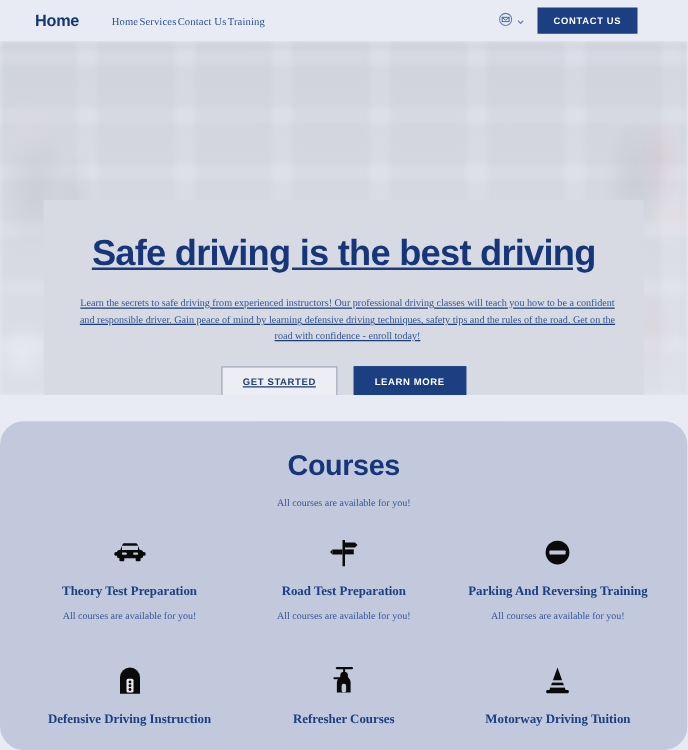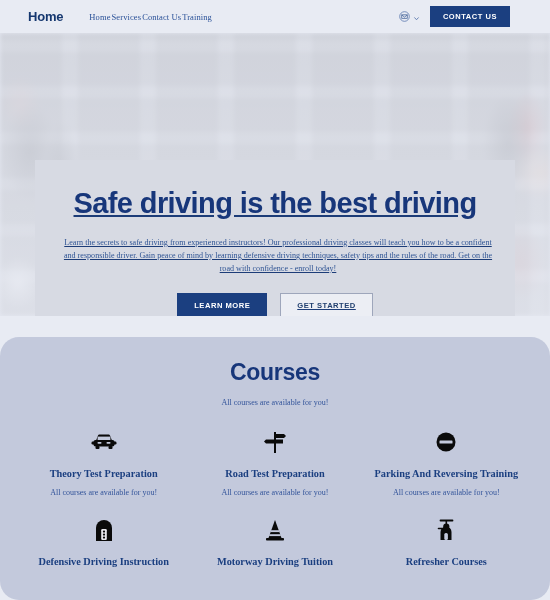--- a/index.html
+++ b/index.html
@@ -205,21 +205,21 @@
     margin-top: 12px;
     text-align: center;
     font-size: 8px;
     color: #33549a;
   }
 
   .course-grid {
     margin-top: 20px;
     display: grid;
     grid-template-columns: repeat(3, 1fr);
-    row-gap: 18px;
+    row-gap: 32px;
     padding: 0 18px;
   }
 
   .course {
     text-align: center;
     padding: 0 6px;
   }
 
   .course-icon {
     height: 30px;
@@ -276,22 +276,22 @@
 </div>
 
 <section class="hero">
   <div class="hero-photo"></div>
   <div class="hero-photo-veil"></div>
 
   <div class="hero-card">
     <h1 class="hero-title">Safe driving is the best driving</h1>
     <p class="hero-text">Learn the secrets to safe driving from experienced instructors! Our professional driving classes will teach you how to be a confident and responsible driver. Gain peace of mind by learning defensive driving techniques, safety tips and the rules of the road. Get on the road with confidence - enroll today!</p>
     <div class="hero-buttons">
+      <button class="btn btn-secondary">GET STARTED</button>
       <button class="btn btn-primary">LEARN MORE</button>
-      <button class="btn btn-secondary">GET STARTED</button>
     </div>
   </div>
 </section>
 
 <div class="hero-gap"></div>
 
 <section class="courses">
   <h2 class="courses-title">Courses</h2>
   <div class="courses-sub">All courses are available for you!</div>
 
@@ -350,40 +350,40 @@
           <circle cx="11" cy="17.6" r="1.15" fill="#0a0a0a"></circle>
           <circle cx="11" cy="20.6" r="1.15" fill="#0a0a0a"></circle>
         </svg>
       </div>
       <div class="course-name">Defensive Driving Instruction</div>
       <div class="course-desc"></div>
     </div>
 
     <div class="course">
       <div class="course-icon">
-        <svg width="24" height="24" viewBox="0 0 24 24">
-          <path d="M12 2 L18.5 20 L5.5 20 Z" fill="#0a0a0a"></path>
-          <rect x="7.6" y="12.2" width="8.8" height="1.9" fill="#c3c9dc"></rect>
-          <rect x="6.2" y="16.2" width="11.6" height="1.9" fill="#c3c9dc"></rect>
-          <rect x="3" y="20" width="18" height="2.6" rx="0.8" fill="#0a0a0a"></rect>
-        </svg>
-      </div>
-      <div class="course-name">Motorway Driving Tuition</div>
-      <div class="course-desc"></div>
-    </div>
-
-    <div class="course">
-      <div class="course-icon">
         <svg width="24" height="26" viewBox="0 0 24 26">
           <path d="M6.5 3.5 L18.5 3.5" stroke="#0a0a0a" stroke-width="1.8" stroke-linecap="round"></path>
           <path d="M12.3 3.8 L12.3 7.5" stroke="#0a0a0a" stroke-width="1.6"></path>
           <circle cx="12.3" cy="9.5" r="3.1" fill="#0a0a0a"></circle>
           <path d="M6.5 23 L6.5 15 A5.5 5.5 0 0 1 17.5 15 L17.5 23 Z" fill="#0a0a0a"></path>
           <rect x="10.3" y="16" width="3.6" height="7" rx="1.6" fill="#c3c9dc"></rect>
           <path d="M4.5 11.5 L8 11.5" stroke="#0a0a0a" stroke-width="1.6" stroke-linecap="round"></path>
         </svg>
       </div>
       <div class="course-name">Refresher Courses</div>
       <div class="course-desc"></div>
     </div>
 
+    <div class="course">
+      <div class="course-icon">
+        <svg width="24" height="24" viewBox="0 0 24 24">
+          <path d="M12 2 L18.5 20 L5.5 20 Z" fill="#0a0a0a"></path>
+          <rect x="7.6" y="12.2" width="8.8" height="1.9" fill="#c3c9dc"></rect>
+          <rect x="6.2" y="16.2" width="11.6" height="1.9" fill="#c3c9dc"></rect>
+          <rect x="3" y="20" width="18" height="2.6" rx="0.8" fill="#0a0a0a"></rect>
+        </svg>
+      </div>
+      <div class="course-name">Motorway Driving Tuition</div>
+      <div class="course-desc"></div>
+    </div>
+
   </div>
 </section>
 
 </body></html>

